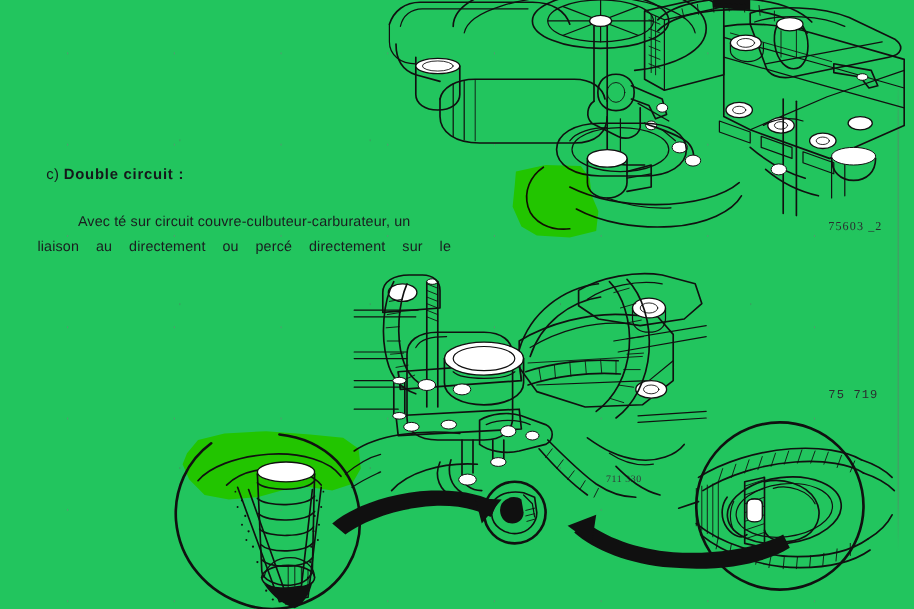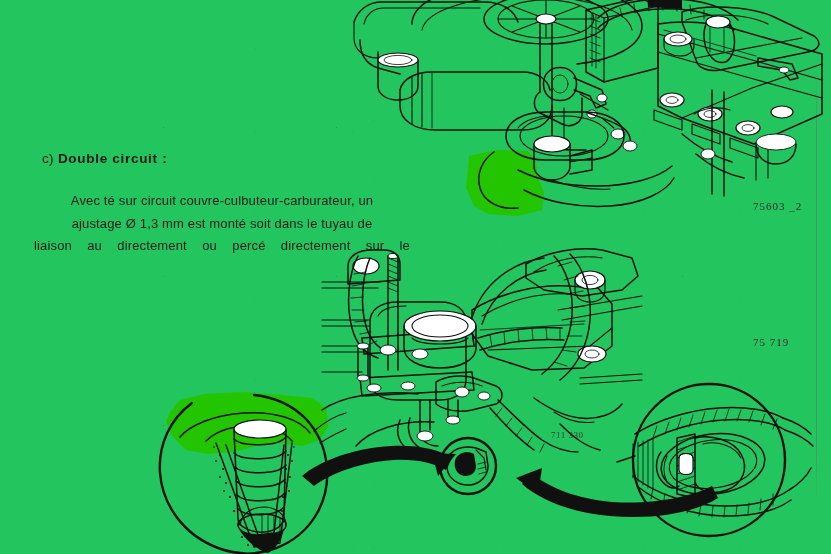--- a/index.html
+++ b/index.html
@@ -54,21 +54,21 @@
     display:flex;justify-content:space-between;
   }
   .body-text .ln.just > span{white-space:pre;}
 
   
   .figref{
     position:absolute;font-size:11px;color:#2a2c2f;letter-spacing:1px;
     font-family:"Liberation Serif", serif;
   }
   #ref-top{left:733px;top:200px;margin-left:20px;}
-  #ref-mid{left:753px;top:336px;}
+  #ref-mid{left:753px;top:354px;font-family:Liberation Mono, monospace;}
   #ref-inner{left:551px;top:430px;font-size:9px;letter-spacing:.5px;color:#35383b;}
 
   
   .hl{position:absolute;pointer-events:none;mix-blend-mode:multiply;}
   #hl-top{left:466px;top:148px;width:78px;height:68px;}
   #hl-bottom{left:164px;top:392px;width:170px;height:70px;}
 
   
   .dwg{position:absolute;pointer-events:none;}
   #dwg-top{left:352px;top:-6px;width:482px;height:215px;}
@@ -229,21 +229,20 @@
     </svg>
   </div>
 
   <div class="heading">
     <span class="lead">c)</span>
     <span class="bold">Double circuit :</span>
   </div>
 
   <div class="body-text">
     <span class="ln">Avec té sur circuit couvre-culbuteur-carburateur, un</span>
-    <span class="ln">ajustage Ø 1,3 mm est monté soit dans le tuyau de</span>
     <span class="ln just">
       <span>liaison</span>
       <span>au</span>
       <span>directement</span>
       <span>ou</span>
       <span>percé</span>
       <span>directement</span>
       <span>sur</span>
       <span>le</span>
     </span>

